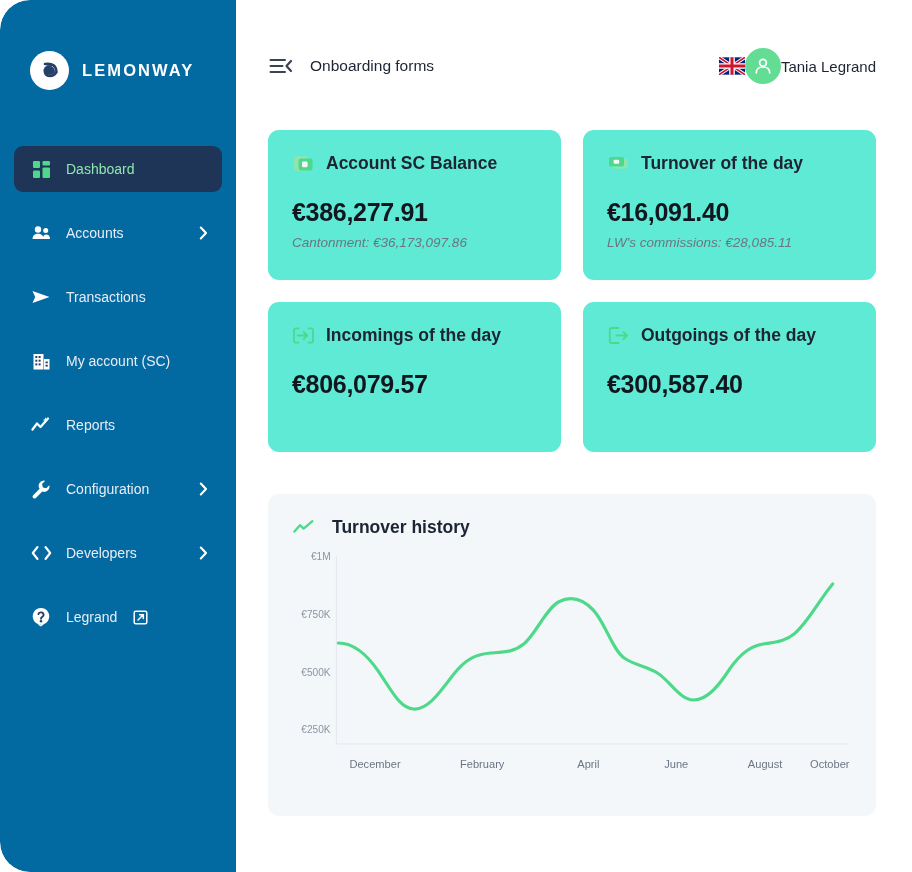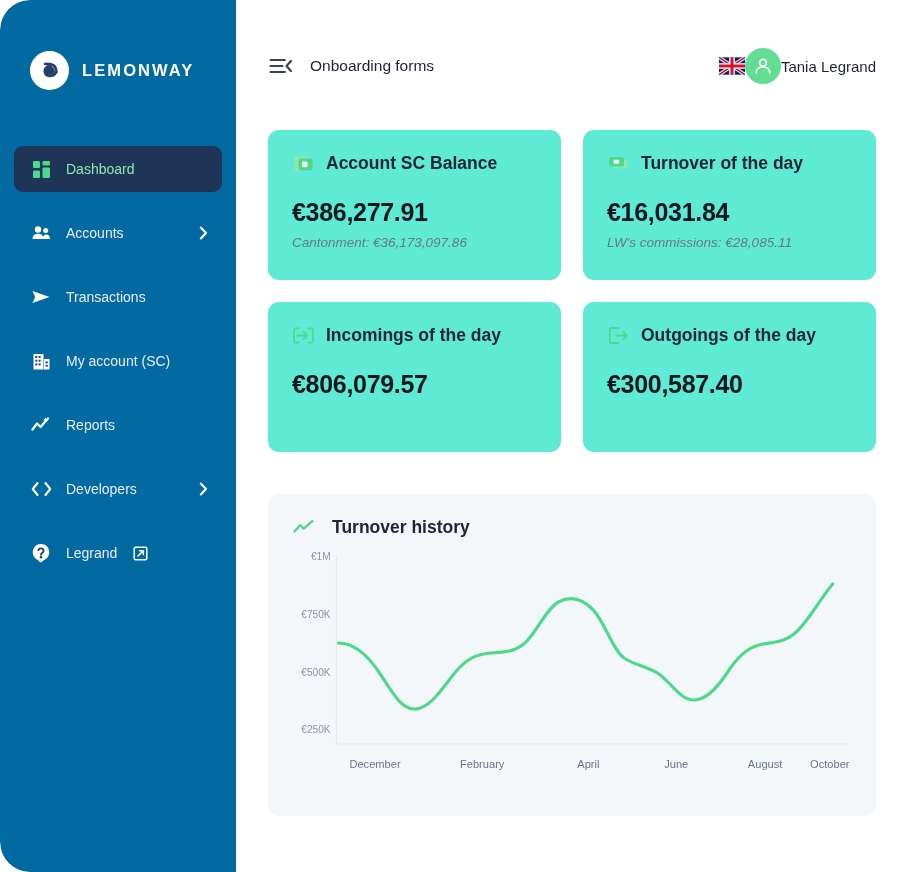--- a/index.html
+++ b/index.html
@@ -248,20 +248,33 @@
       <div class="nav-item">
         <span class="nav-ico">
           <svg width="20" height="20" viewBox="0 0 20 20">
             <path d="M1.5 14.5 L6 8.5 L9.5 12 L17 3.5" fill="none" stroke="#ffffff" stroke-width="2.2" stroke-linecap="round" stroke-linejoin="round"></path>
             <path d="M14.6 2.2 L15.4 4.2 L17.4 5 L15.4 5.8 L14.6 7.8 L13.8 5.8 L11.8 5 L13.8 4.2 Z" fill="#ffffff"></path>
           </svg>
         </span>
         <span class="nav-label">Reports</span>
       </div>
 
+      <div class="nav-item">
+        <span class="nav-ico">
+          <svg width="20" height="20" viewBox="0 0 20 20">
+            <path d="M13.2 1.5 A5.3 5.3 0 0 0 8.6 9.8 L2.2 16.2 A1.9 1.9 0 0 0 4.9 18.9 L11.3 12.5 A5.3 5.3 0 0 0 18.3 6.3 L15.3 9.3 L11.9 8.4 L11 5 L14 2 A5.3 5.3 0 0 0 13.2 1.5 Z" fill="#ffffff"></path>
+          </svg>
+        </span>
+        <span class="nav-label">Configuration</span>
+        <span class="nav-chev">
+          <svg width="9" height="14" viewBox="0 0 9 14">
+            <path d="M1.8 1.5 L7 7 L1.8 12.5" fill="none" stroke="#ffffff" stroke-width="2.1" stroke-linecap="round" stroke-linejoin="round"></path>
+          </svg>
+        </span>
+      </div>
 
       <div class="nav-item">
         <span class="nav-ico">
           <svg width="21" height="18" viewBox="0 0 21 18">
             <path d="M6.5 3 L1.8 9 L6.5 15" fill="none" stroke="#ffffff" stroke-width="2.1" stroke-linecap="round" stroke-linejoin="round"></path>
             <path d="M14.5 3 L19.2 9 L14.5 15" fill="none" stroke="#ffffff" stroke-width="2.1" stroke-linecap="round" stroke-linejoin="round"></path>
           </svg>
         </span>
         <span class="nav-label">Developers</span>
         <span class="nav-chev">
@@ -345,21 +358,21 @@
           <div class="card-head">
             <span class="card-ico">
               <svg width="21" height="21" viewBox="0 0 21 21">
                 <rect x="4.6" y="6" width="15" height="9.6" rx="1.9" fill="#8FE5AE"></rect>
                 <rect x="1" y="4" width="15" height="9.6" rx="1.9" fill="#4ED98A"></rect>
                 <rect x="5.6" y="6.8" width="5.6" height="4" rx="1.1" fill="#F4F7FA"></rect>
               </svg>
             </span>
             <span class="card-title">Turnover of the day</span>
           </div>
-          <div class="card-value">€16,031.84</div>
+          <div class="card-value">€16,091.40</div>
           <div class="card-sub">LW's commissions: €28,085.11</div>
         </div>
 
         <div class="card">
           <div class="card-head">
             <span class="card-ico">
               <svg width="21" height="21" viewBox="0 0 21 21">
                 <path d="M15.5 3.4 L18.4 3.4 A1.7 1.7 0 0 1 20 5.1 L20 15.9 A1.7 1.7 0 0 1 18.4 17.6 L15.5 17.6" fill="none" stroke="#4ED98A" stroke-width="1.8" stroke-linecap="round"></path>
                 <path d="M5.5 3.4 L2.6 3.4 A1.7 1.7 0 0 0 1 5.1 L1 15.9 A1.7 1.7 0 0 0 2.6 17.6 L5.5 17.6" fill="none" stroke="#4ED98A" stroke-width="1.8" stroke-linecap="round"></path>
                 <path d="M4.6 10.5 L14.2 10.5 M10.6 6.9 L14.2 10.5 L10.6 14.1" fill="none" stroke="#4ED98A" stroke-width="1.9" stroke-linecap="round" stroke-linejoin="round"></path>

